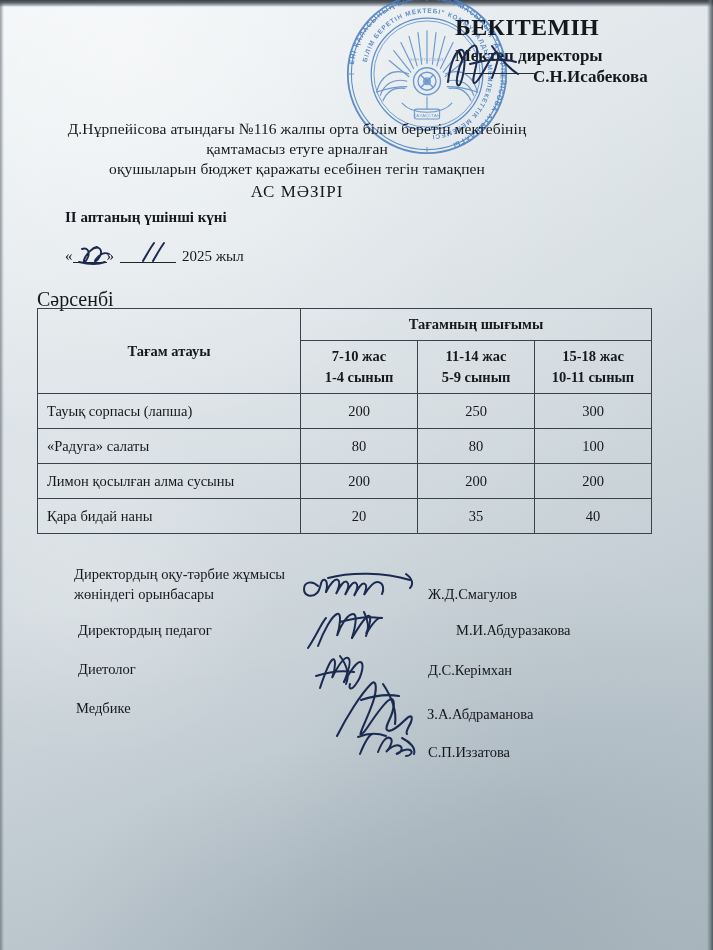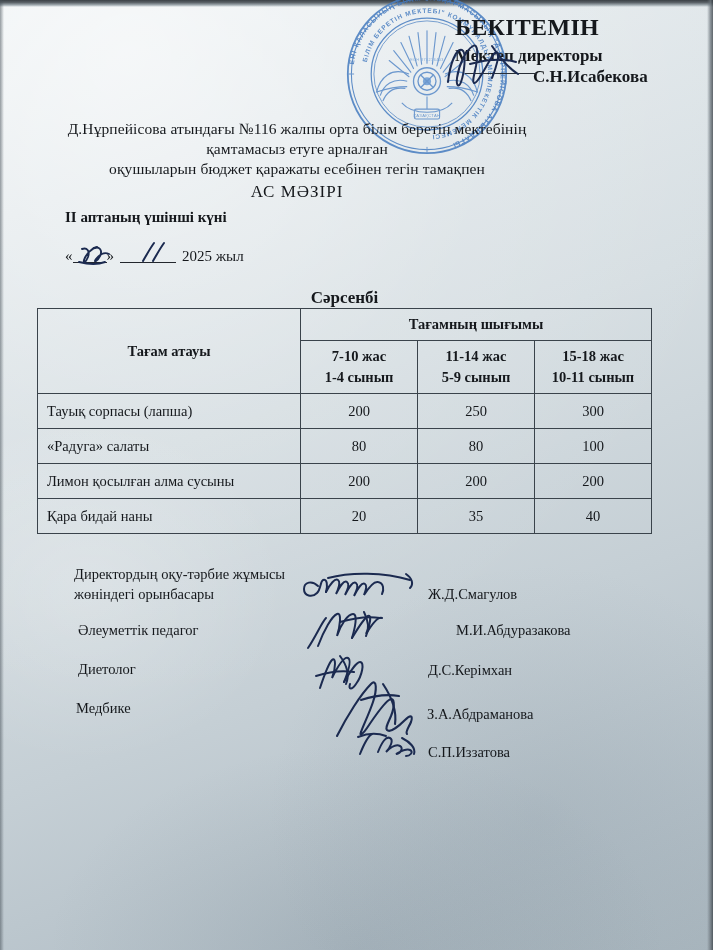--- a/index.html
+++ b/index.html
@@ -81,21 +81,21 @@
   .blank-rule {
     display:inline-block; vertical-align:-2px;
     border-bottom:1.6px solid #23272d;
   }
   .rule-day { width:34px; }
   .rule-mon { width:56px; margin:0 6px; }
 
   
   #day-label {
     position:absolute; left:37px; top:288px; width:615px;
-    text-align:center; font-size:17px; font-weight:bold;
+    text-align:left; font-size:20px; font-weight:normal;
   }
   #menu-table {
     position:absolute; left:37px; top:308px;
     width:615px;
     border-collapse:collapse;
     table-layout:fixed;
   }
   #menu-table td, #menu-table th {
     border:1.3px solid #3a434b;
     font-size:14.5px;
@@ -316,21 +316,21 @@
     <div class="sig-row" style="top:0;">
       <div class="sig-role" style="left:74px; top:4px;">
         <div>Директордың оқу-тәрбие жұмысы</div>
         <div>жөніндегі орынбасары</div>
       </div>
       <div class="sig-name" style="left:428px; top:26px;">Ж.Д.Смагулов</div>
     </div>
 
     <div class="sig-row" style="top:60px;">
       <div class="sig-role" style="left:78px; top:0;">
-        <div>Әлеуметтік педагог</div>
+        <div>Директордың педагог</div>
       </div>
       <div class="sig-name" style="left:456px; top:2px;">М.И.Абдуразакова</div>
     </div>
 
     <div class="sig-row" style="top:99px;">
       <div class="sig-role" style="left:78px; top:0;">
         <div>Диетолог</div>
       </div>
       <div class="sig-name" style="left:428px; top:3px;">Д.С.Керімхан</div>
     </div>

